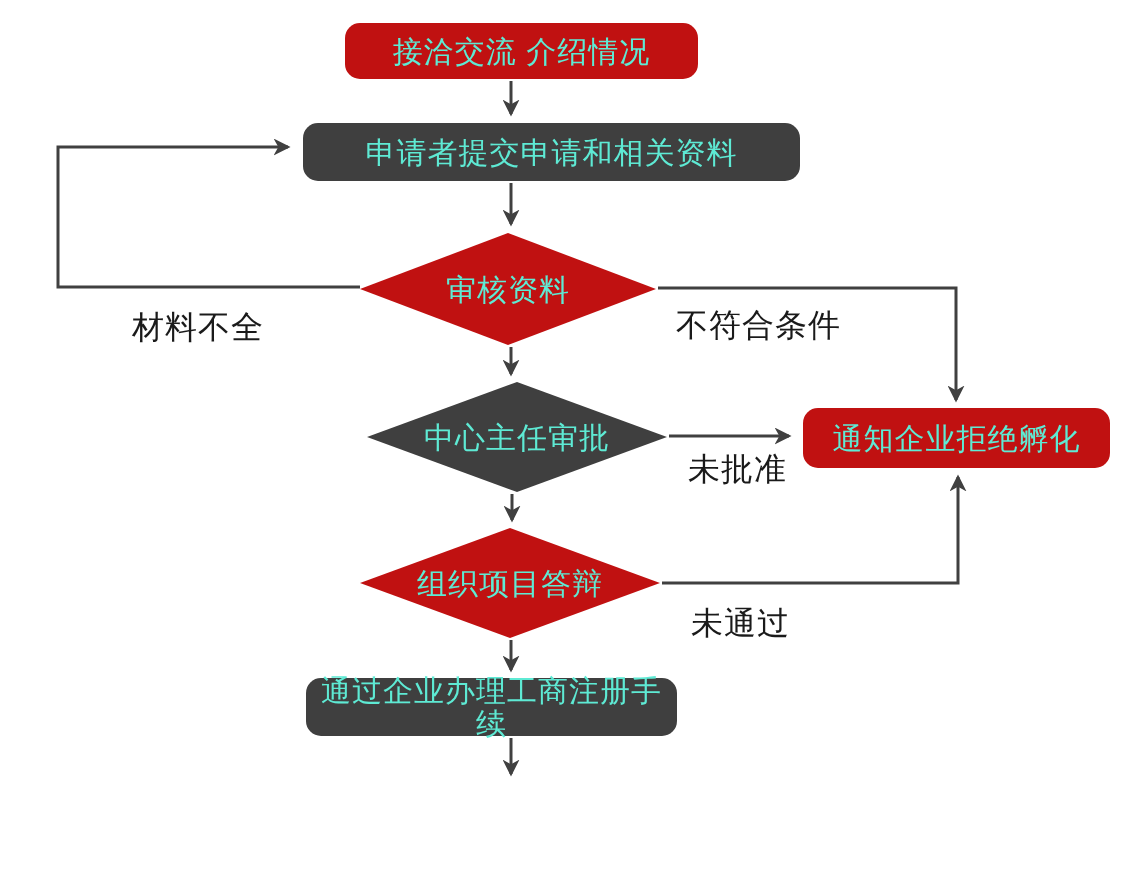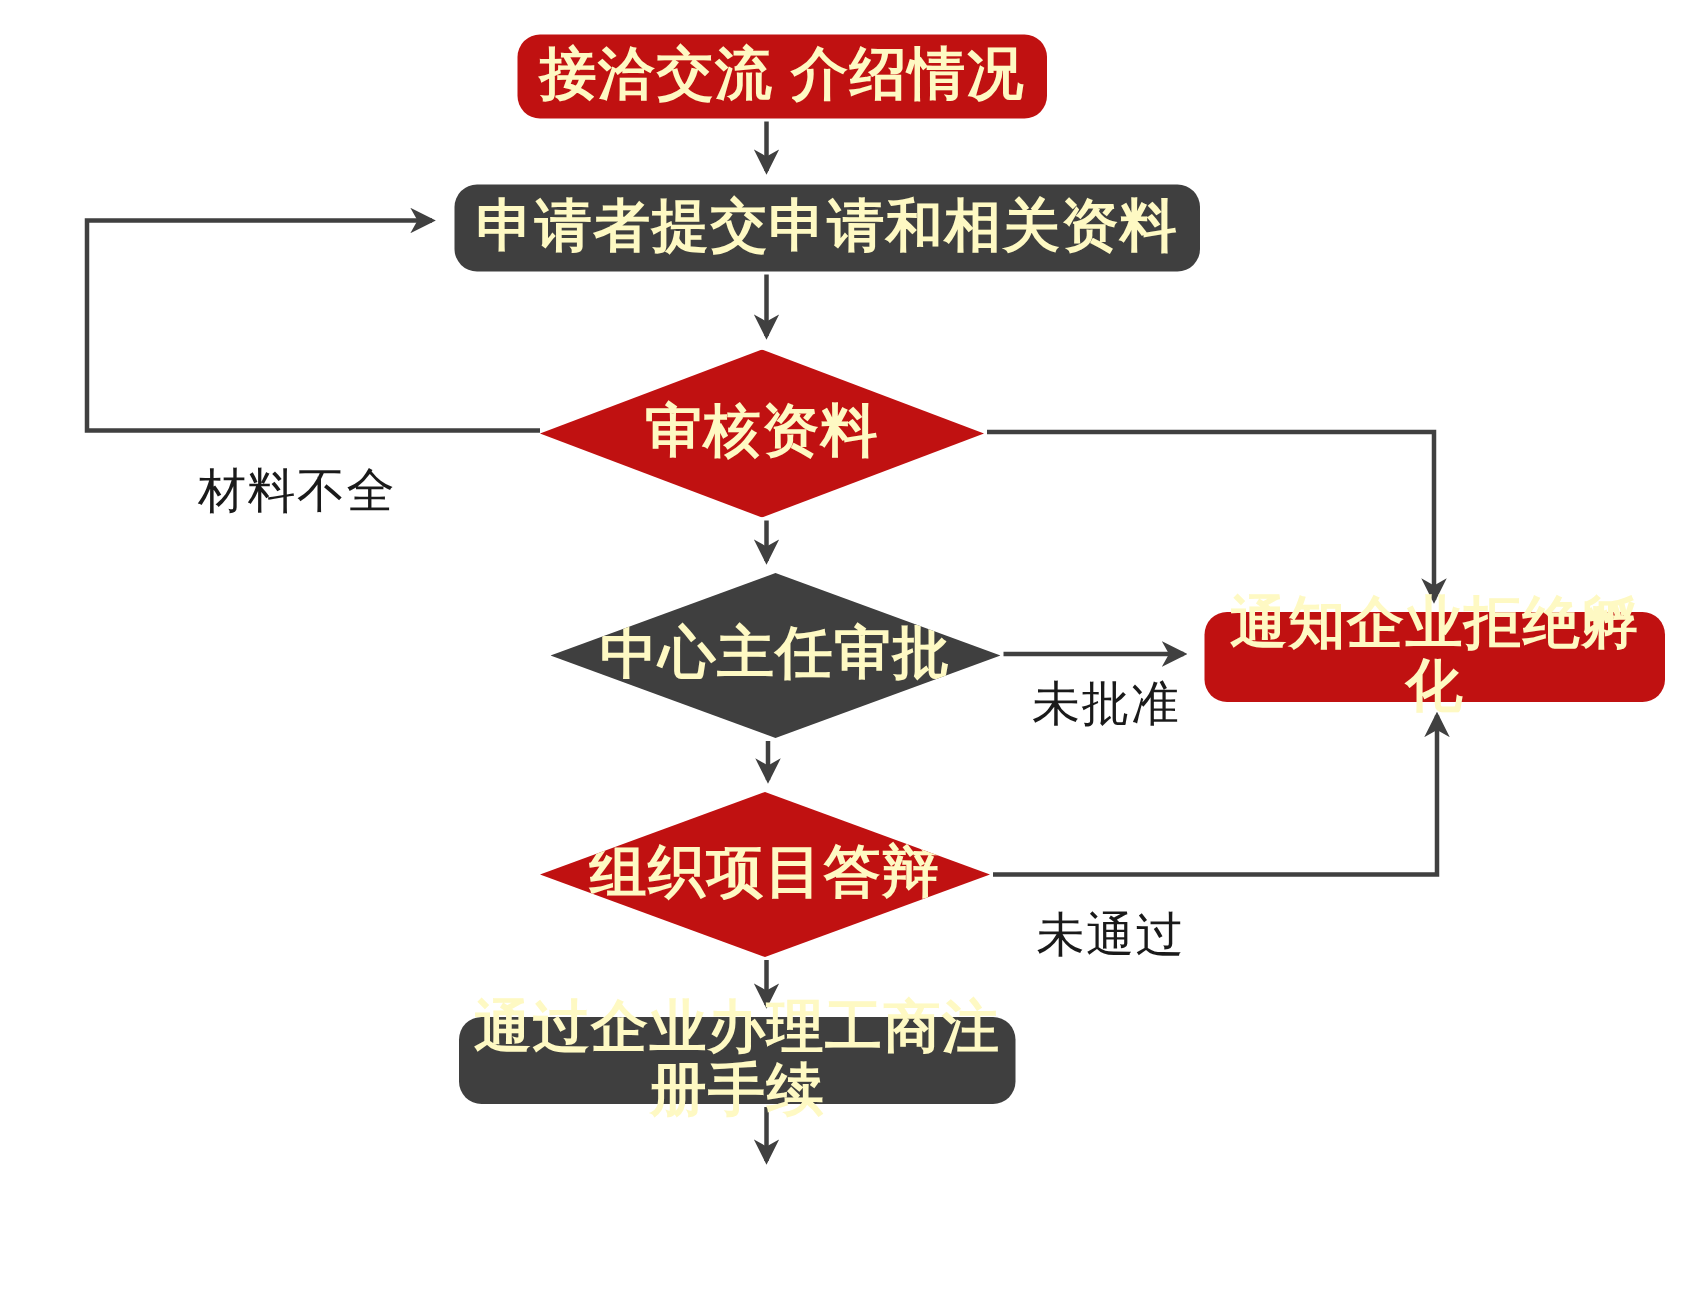--- a/index.html
+++ b/index.html
@@ -21,23 +21,23 @@
     top: 0;
     width: 1125px;
     height: 869px;
   }
   .node {
     position: absolute;
     display: flex;
     align-items: center;
     justify-content: center;
     text-align: center;
-    color: #fef9c3;
-    font-size: 38px;
-    font-weight: 700;
+    color: #5eead4;
+    font-size: 30px;
+    font-weight: 400;
     line-height: 1.1;
     letter-spacing: 1px;
     box-sizing: border-box;
   }
   .rect {
     border-radius: 15px;
   }
   .diamond {
     clip-path: polygon(50% 0, 100% 50%, 50% 100%, 0 50%);
     border-radius: 0;
@@ -117,18 +117,19 @@
     <span>通过企业办理工商注册手续</span>
   </div>
 
 
   <div class="node rect fill-red n-reject">
     <span>通知企业拒绝孵化</span>
   </div>
 
   <div class="edge-label l-incomplete">材料不全</div>
 
+  <div class="edge-label l-notqualified">不符合条件</div>
 
   <div class="edge-label l-notapproved">未批准</div>
 
   <div class="edge-label l-notpassed">未通过</div>
 
 </div>
 
 </body></html>

